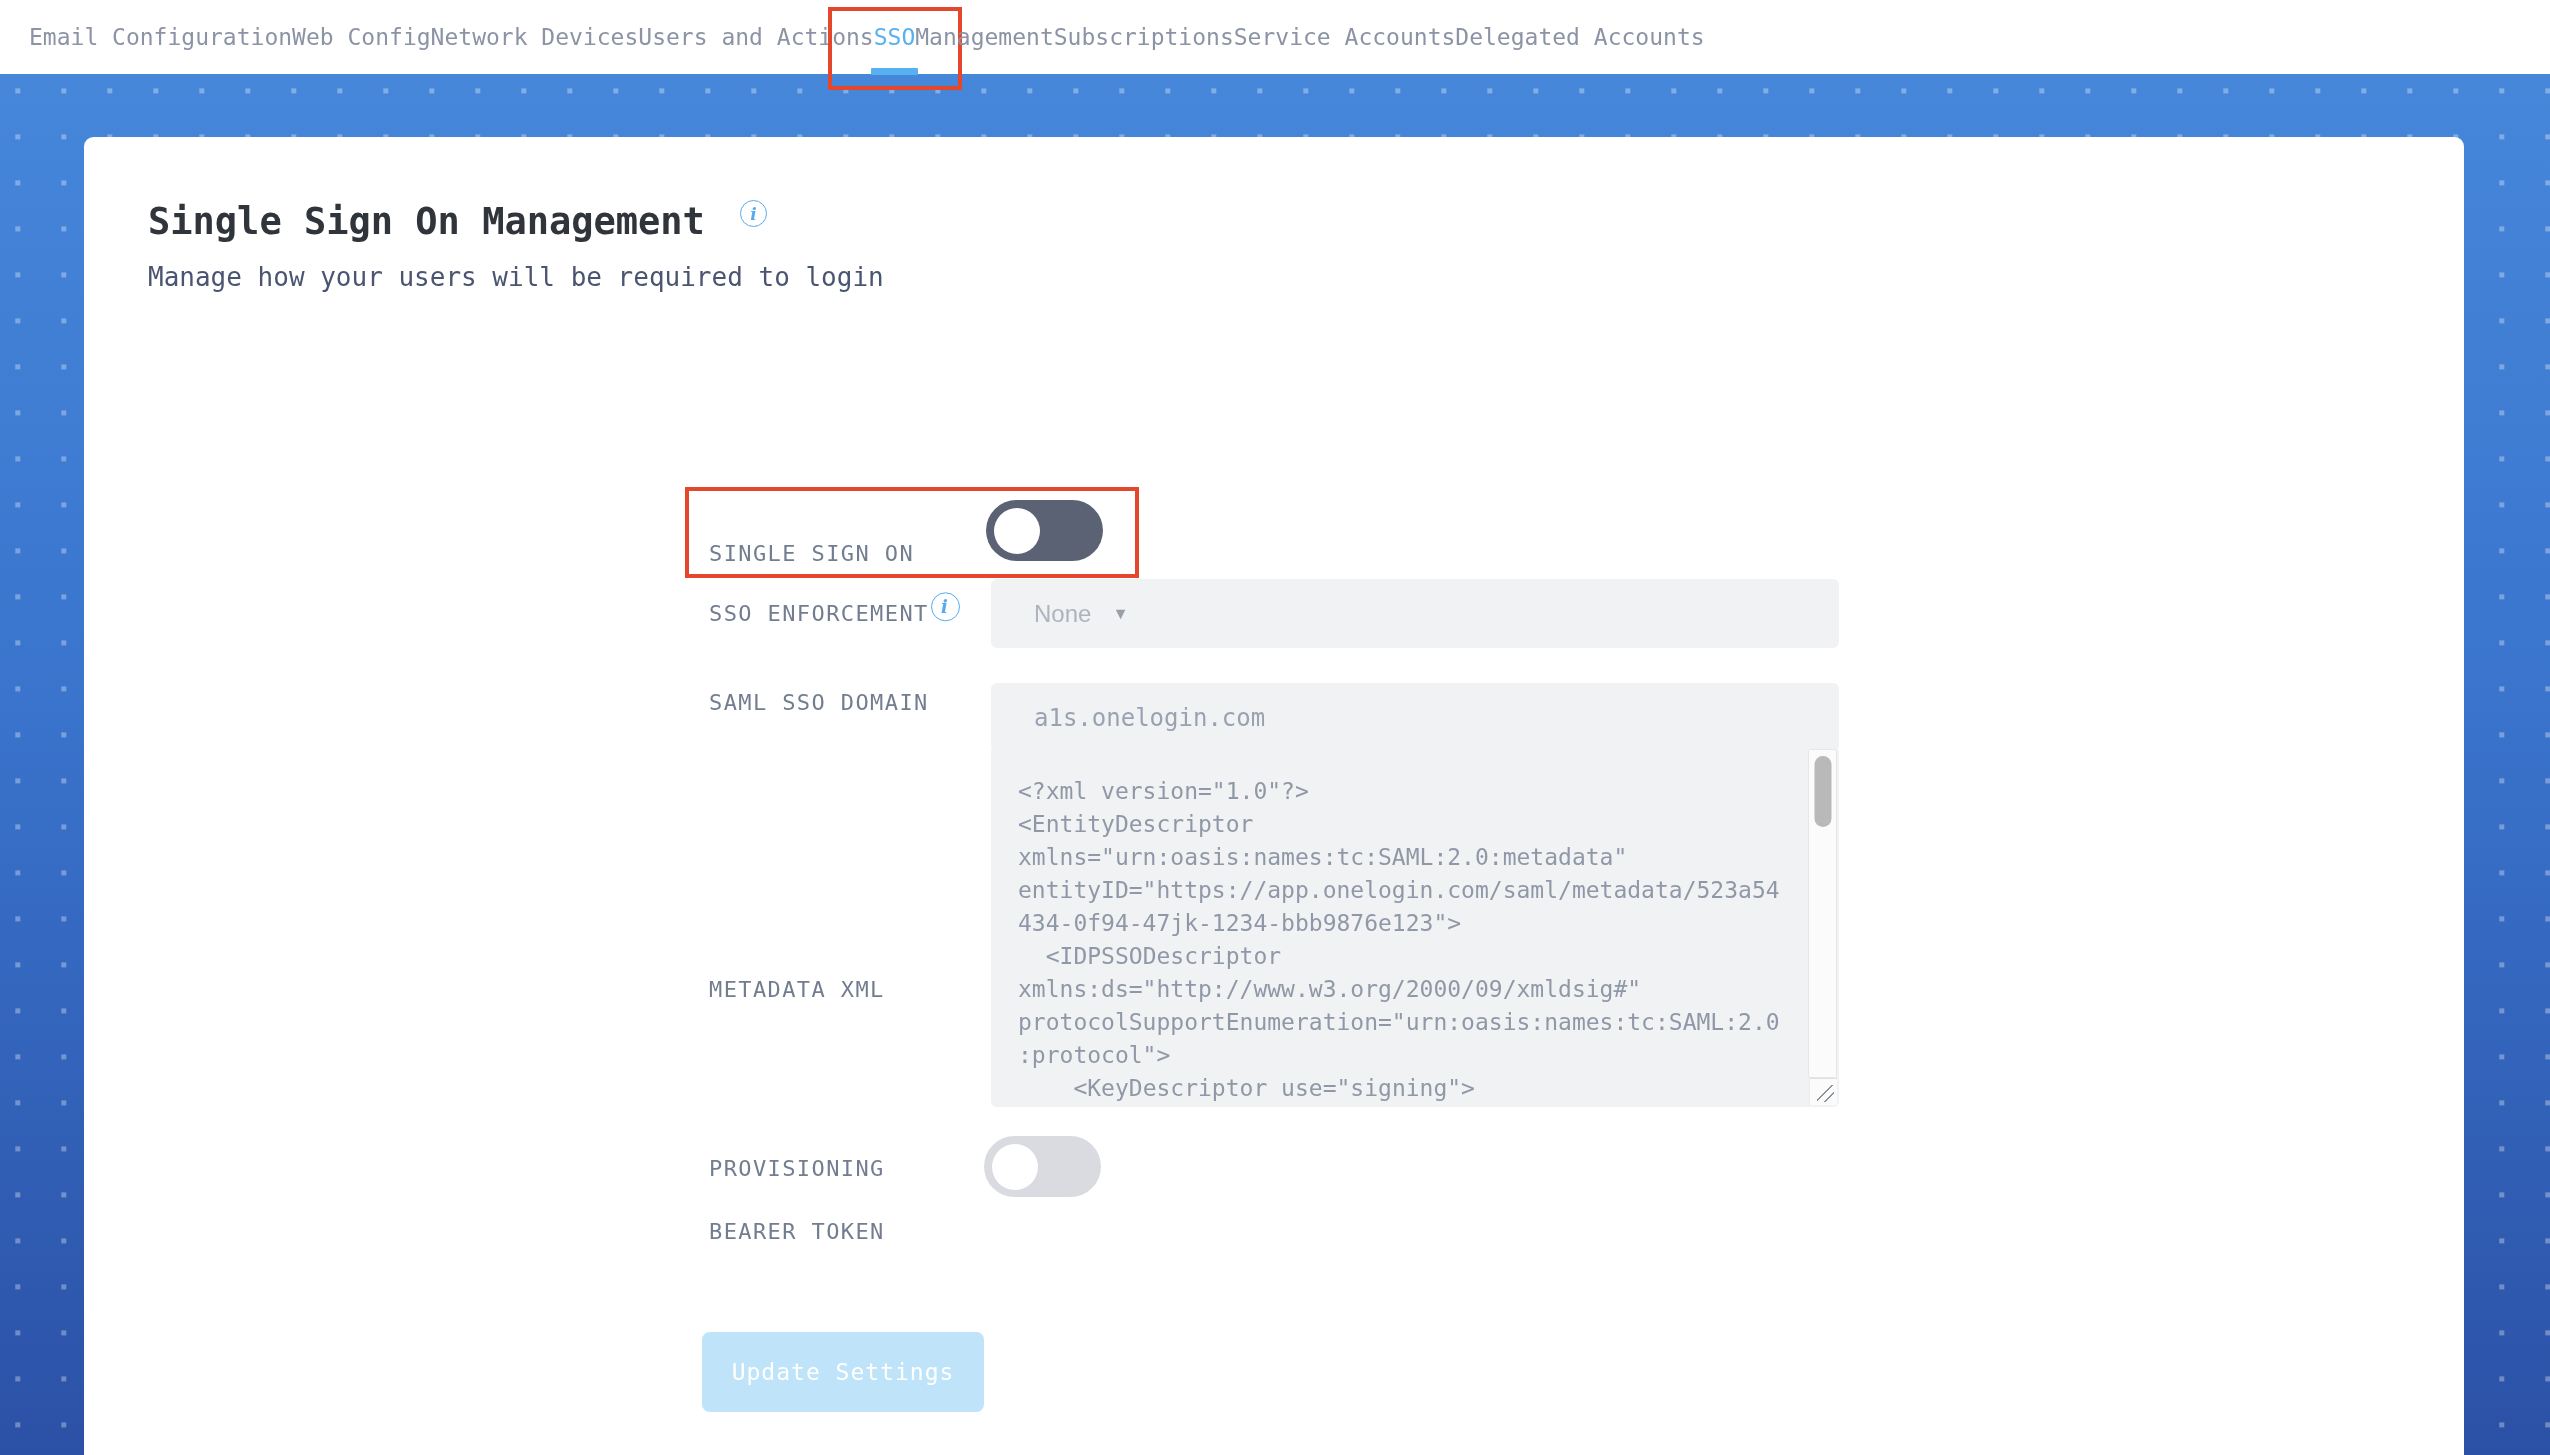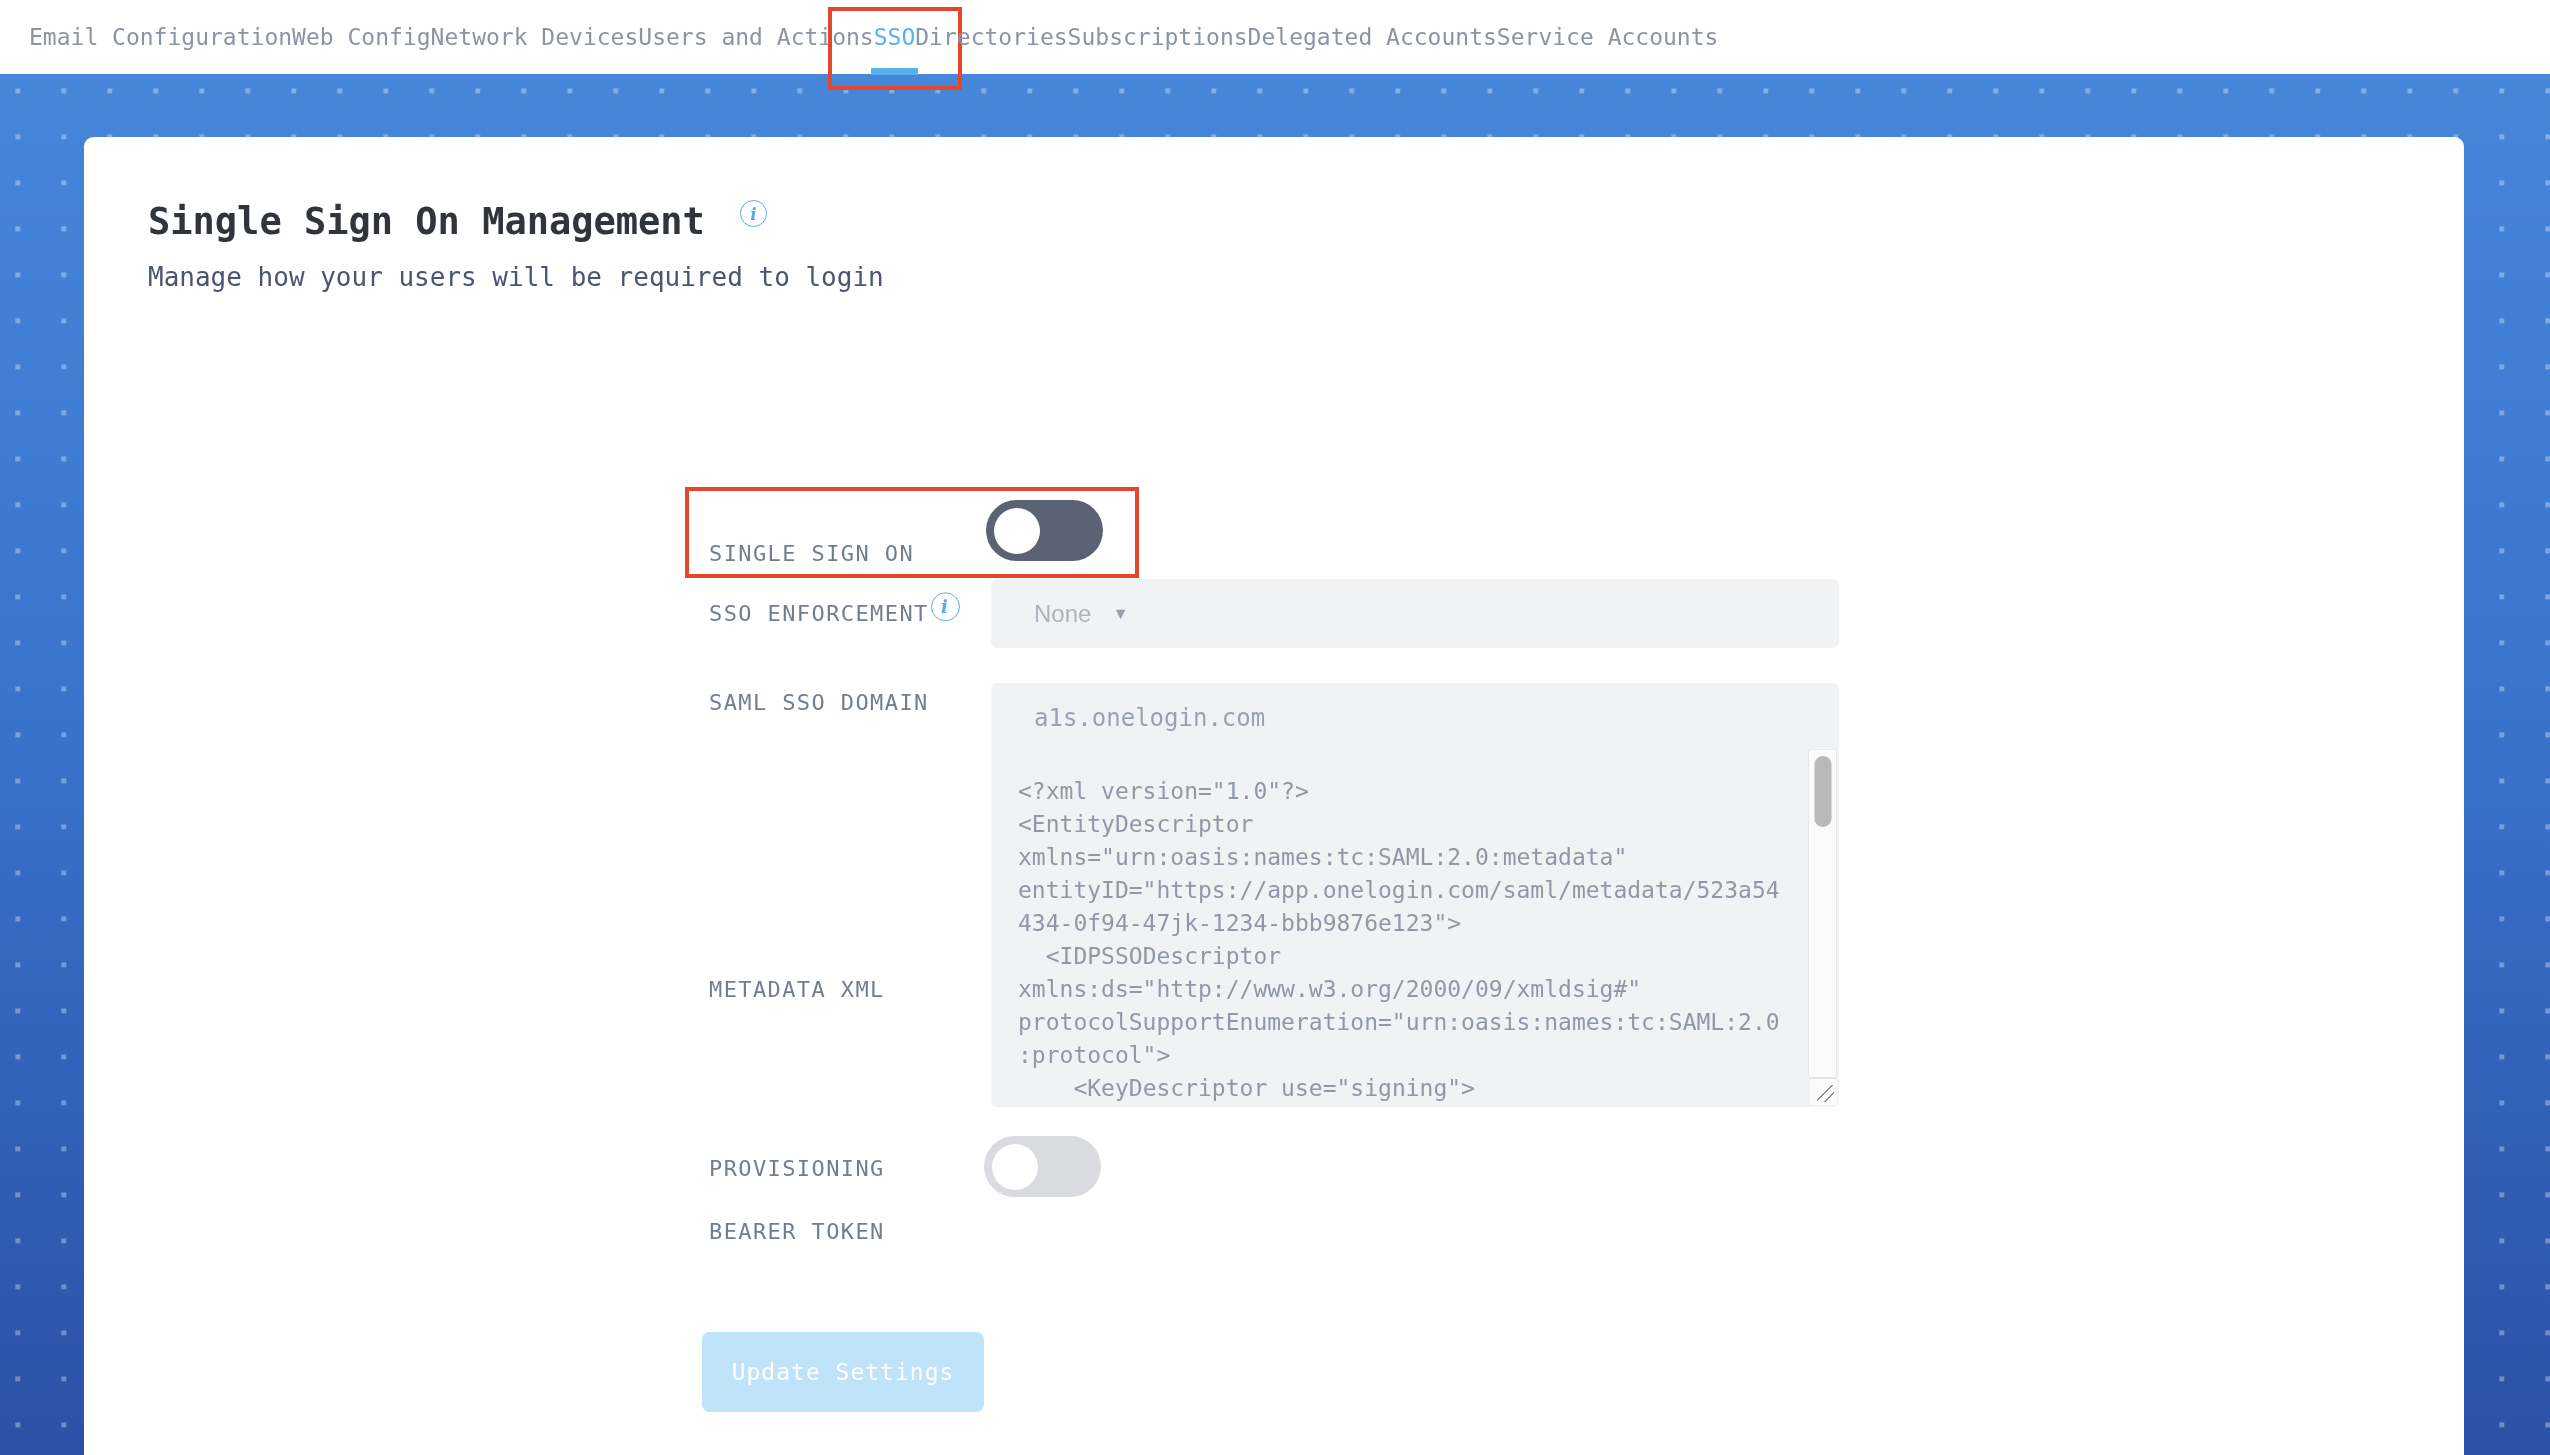--- a/index.html
+++ b/index.html
@@ -125,24 +125,24 @@
 <nav class="topnav">
   <span class="tab">Email Configuration</span>
   <span class="tab">Web Config</span>
   <span class="tab">Network Devices</span>
   <span class="tab">Users and Actions</span>
   <span class="tab active">
     <span>SSO</span>
     <span class="tab-underline"></span>
     <span class="nav-redbox"></span>
   </span>
-  <span class="tab">Directories</span>
+  <span class="tab">Management</span>
   <span class="tab">Subscriptions</span>
+  <span class="tab">Service Accounts</span>
   <span class="tab">Delegated Accounts</span>
-  <span class="tab">Service Accounts</span>
 </nav>
 
 <div class="bg-band"></div>
 
 <main class="card">
 
   <h1 class="page-title" style="margin:0;">Single Sign On Management</h1>
   <span class="title-info">
     <span class="info-icon">i</span>
   </span>

